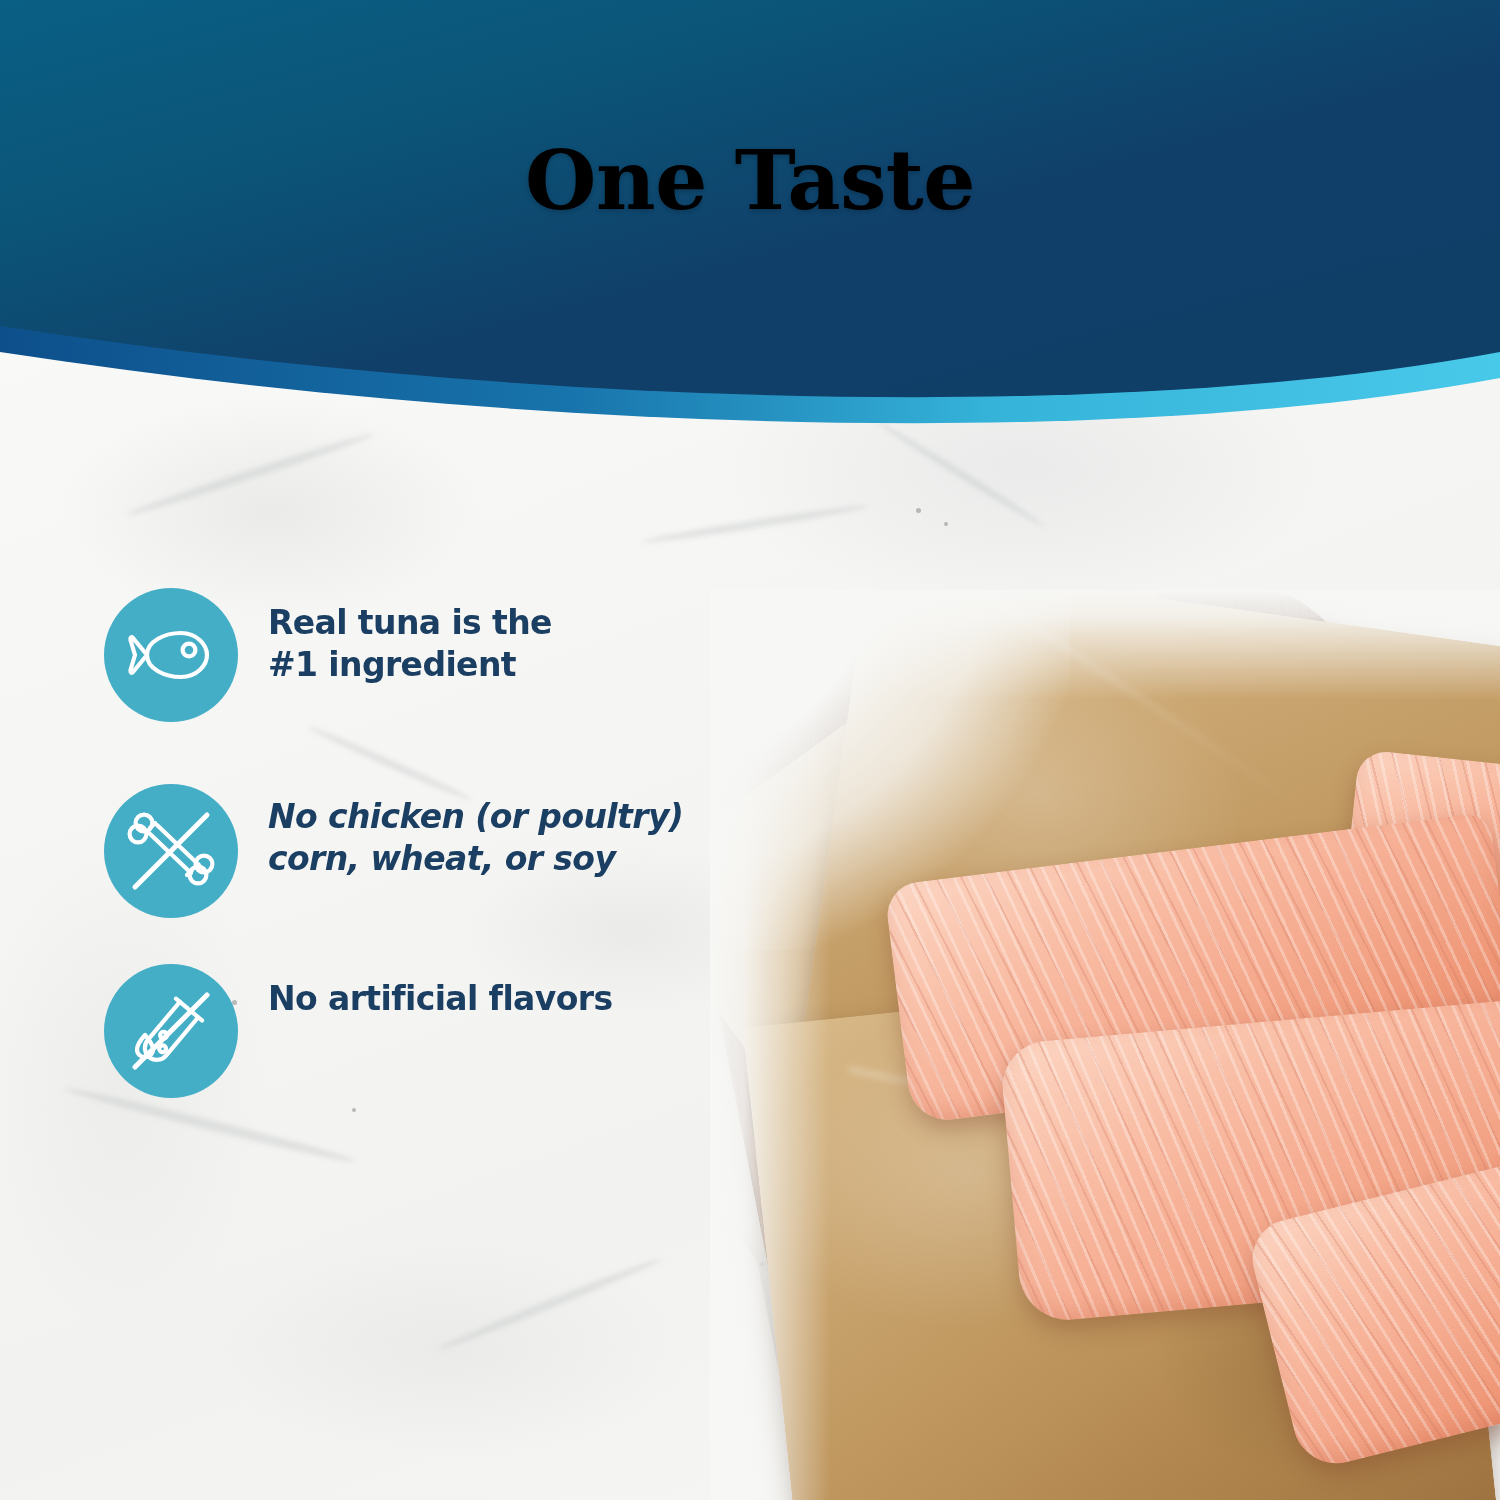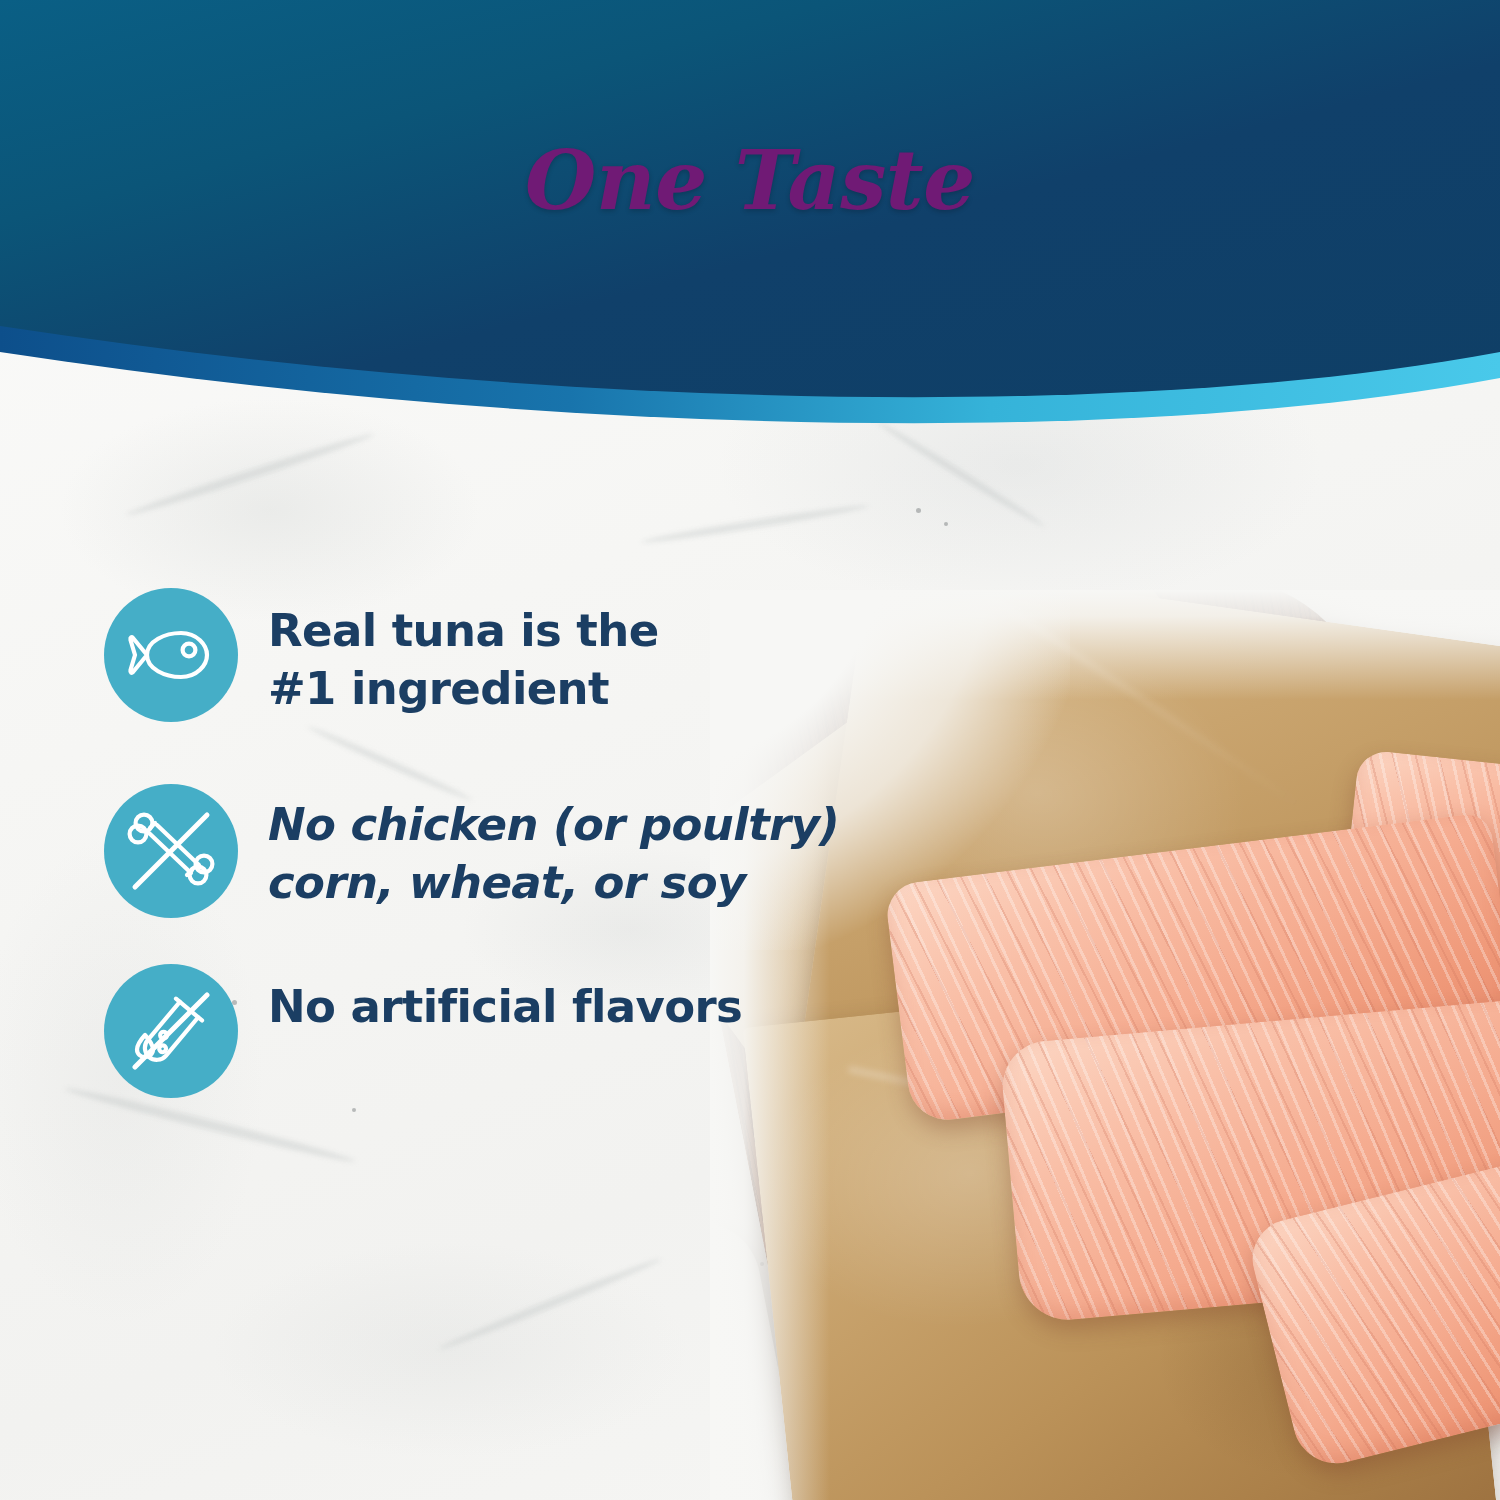--- a/index.html
+++ b/index.html
@@ -55,30 +55,29 @@
     top: 0; left: 0;
     width: 1500px;
     height: 360px;
     display: flex;
     flex-direction: column;
     align-items: center;
     justify-content: center;
     pointer-events: none;
   }
   .headline-line {
-    color: #701a75;
+    color: #000000;
     font-family: "DejaVu Serif", "Liberation Serif", serif;
     font-weight: bold;
     font-size: 82px;
     line-height: 1.18;
     letter-spacing: -0.5px;
     text-align: center;
     white-space: nowrap;
     text-shadow: 0 2px 5px rgba(0,0,0,0.20);
-    font-style: italic;
   }
   .headline-line.line2 { position: relative; }
   .tm {
     font-size: 30px;
     vertical-align: super;
     line-height: 0;
     font-family: "Liberation Sans", sans-serif;
     font-weight: bold;
     letter-spacing: 0;
     margin-left: 2px;
@@ -109,21 +108,21 @@
     justify-content: center;
     margin-right: 30px;
   }
   .icon-circle svg { display: block; }
 
   .benefit-text {
     padding-top: 16px;
     color: #1b3e63;
     font-family: "DejaVu Sans", "Liberation Sans", sans-serif;
     font-weight: bold;
-    font-size: 45px;
+    font-size: 33px;
     line-height: 1.28;
     letter-spacing: -0.6px;
   }
   .benefit-text .tl { display: block; white-space: nowrap; }
 
   
   .row-1 .benefit-text { padding-top: 14px; }
   .row-2 { margin-bottom: 46px; }
   .row-2 .benefit-text { padding-top: 12px; font-style: italic; }
   .row-3 .benefit-text { padding-top: 14px; }

